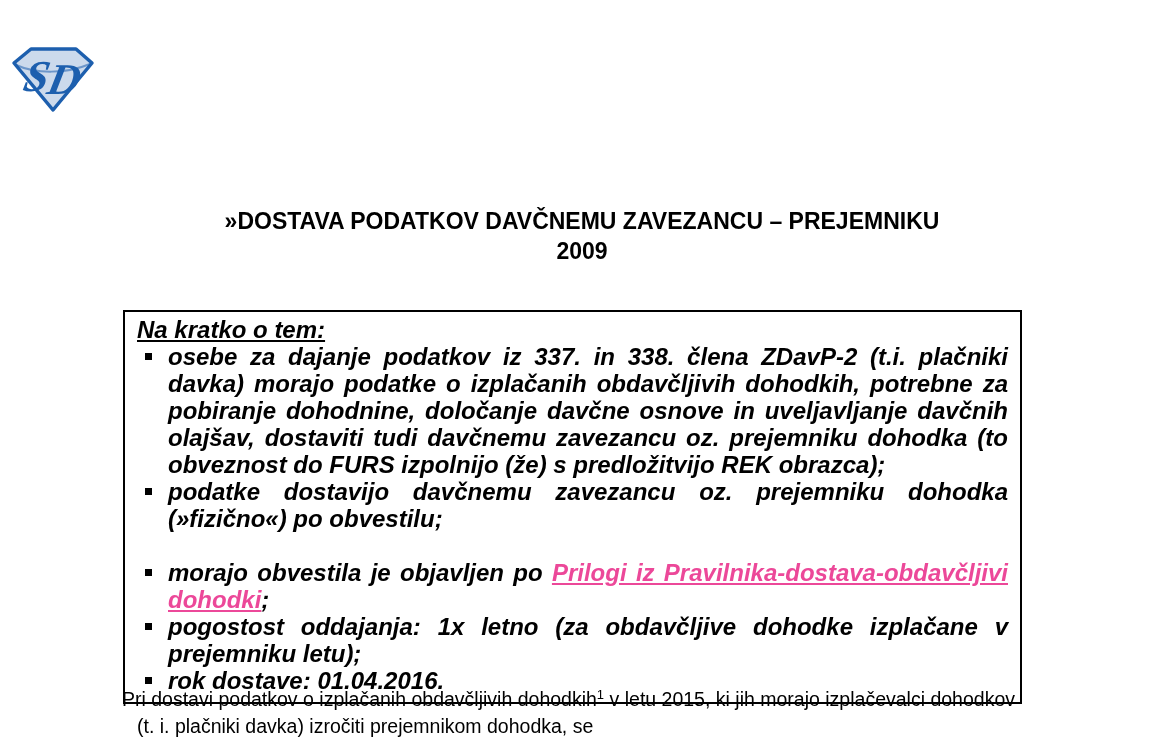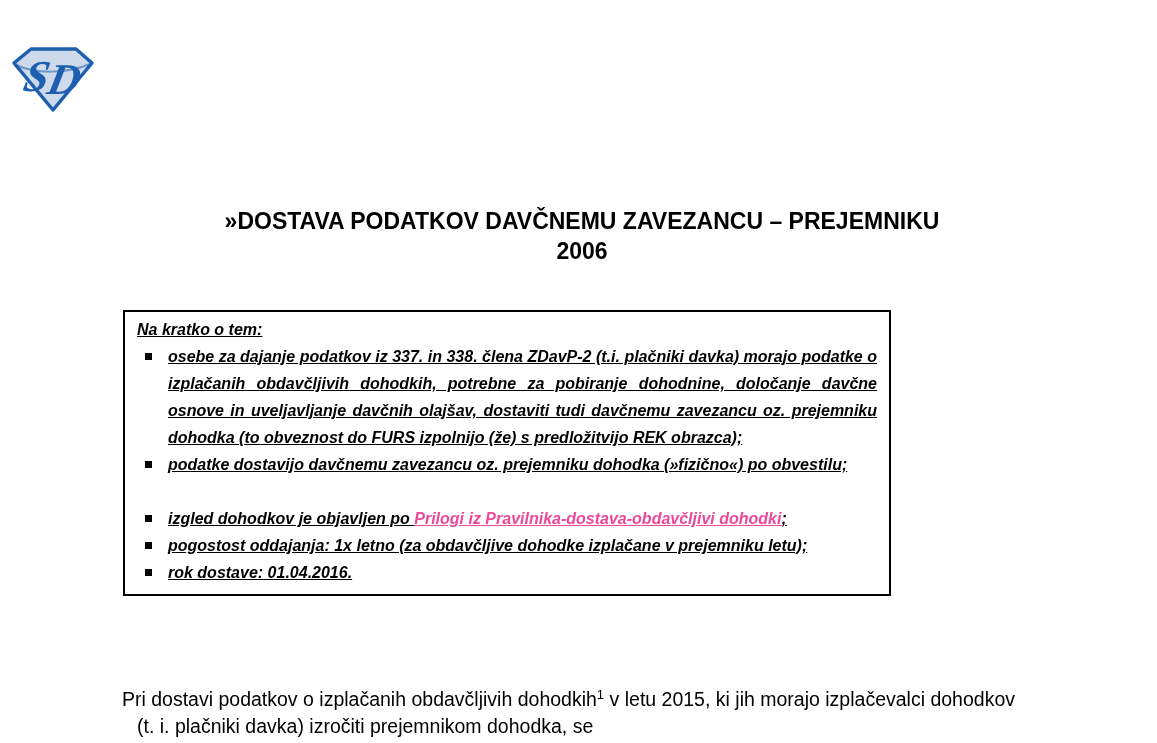--- a/index.html
+++ b/index.html
@@ -31,37 +31,36 @@
     text-align: center;
     font-weight: bold;
     font-size: 23px;
     line-height: 30px;
     margin-top: 39px;
   }
   .summary-box {
     position: absolute;
     left: 123px;
     top: 310px;
-    width: 768px;
+    width: 899px;
     box-sizing: border-box;
     border: 2px solid #000000;
     padding: 4px 12px 8px 12px;
     font-style: italic;
     font-weight: bold;
-    font-size: 16px;
+    font-size: 24px;
     line-height: 27px;
   }
   .box-heading {
     text-decoration: underline;
   }
   .bullet {
     position: relative;
     padding-left: 31px;
     text-align: justify;
-    text-decoration: underline;
   }
   .bullet .sq {
     position: absolute;
     left: 8px;
     top: 10px;
     width: 7px;
     height: 7px;
     background: #000000;
   }
   .bullet.spaced {
@@ -101,39 +100,39 @@
       <g transform="skewX(-12)">
         <text x="34" y="47" font-family="Liberation Serif, serif" font-weight="bold" font-style="italic" font-size="44" fill="#1d5fae" text-anchor="middle">S</text>
         <text x="62" y="50" font-family="Liberation Serif, serif" font-weight="bold" font-style="italic" font-size="44" fill="#1d5fae" text-anchor="middle">D</text>
       </g>
       <path d="M6,21 C26,30 56,30 80,20" fill="none" stroke="#1d5fae" stroke-width="2" opacity="0.55"></path>
     </svg>
   </div>
 
   <div class="doc-title">
     <div>»DOSTAVA PODATKOV DAVČNEMU ZAVEZANCU – PREJEMNIKU</div>
-    <div>2006</div>
+    <div>2009</div>
   </div>
 
   <div class="summary-box">
     <div class="box-heading">Na kratko o tem:</div>
 
     <div class="bullet">
       <span class="sq"></span>
       <span>osebe za dajanje podatkov iz 337. in 338. člena ZDavP-2 (t.i. plačniki davka) morajo podatke o izplačanih obdavčljivih dohodkih, potrebne za pobiranje dohodnine, določanje davčne osnove in uveljavljanje davčnih olajšav, dostaviti tudi davčnemu zavezancu oz. prejemniku dohodka (to obveznost do FURS izpolnijo (že) s predložitvijo REK obrazca);</span>
     </div>
 
     <div class="bullet">
       <span class="sq"></span>
       <span>podatke dostavijo davčnemu zavezancu oz. prejemniku dohodka (»fizično«) po obvestilu;</span>
     </div>
 
     <div class="bullet spaced">
       <span class="sq"></span>
-      <span>izgled dohodkov je objavljen po </span><span class="doc-link">Prilogi iz Pravilnika-dostava-obdavčljivi dohodki</span><span>;</span>
+      <span>morajo obvestila je objavljen po </span><span class="doc-link">Prilogi iz Pravilnika-dostava-obdavčljivi dohodki</span><span>;</span>
     </div>
 
     <div class="bullet">
       <span class="sq"></span>
       <span>pogostost oddajanja: 1x letno (za obdavčljive dohodke izplačane v prejemniku letu);</span>
     </div>
 
     <div class="bullet">
       <span class="sq"></span>
       <span>rok dostave: 01.04.2016.</span>

